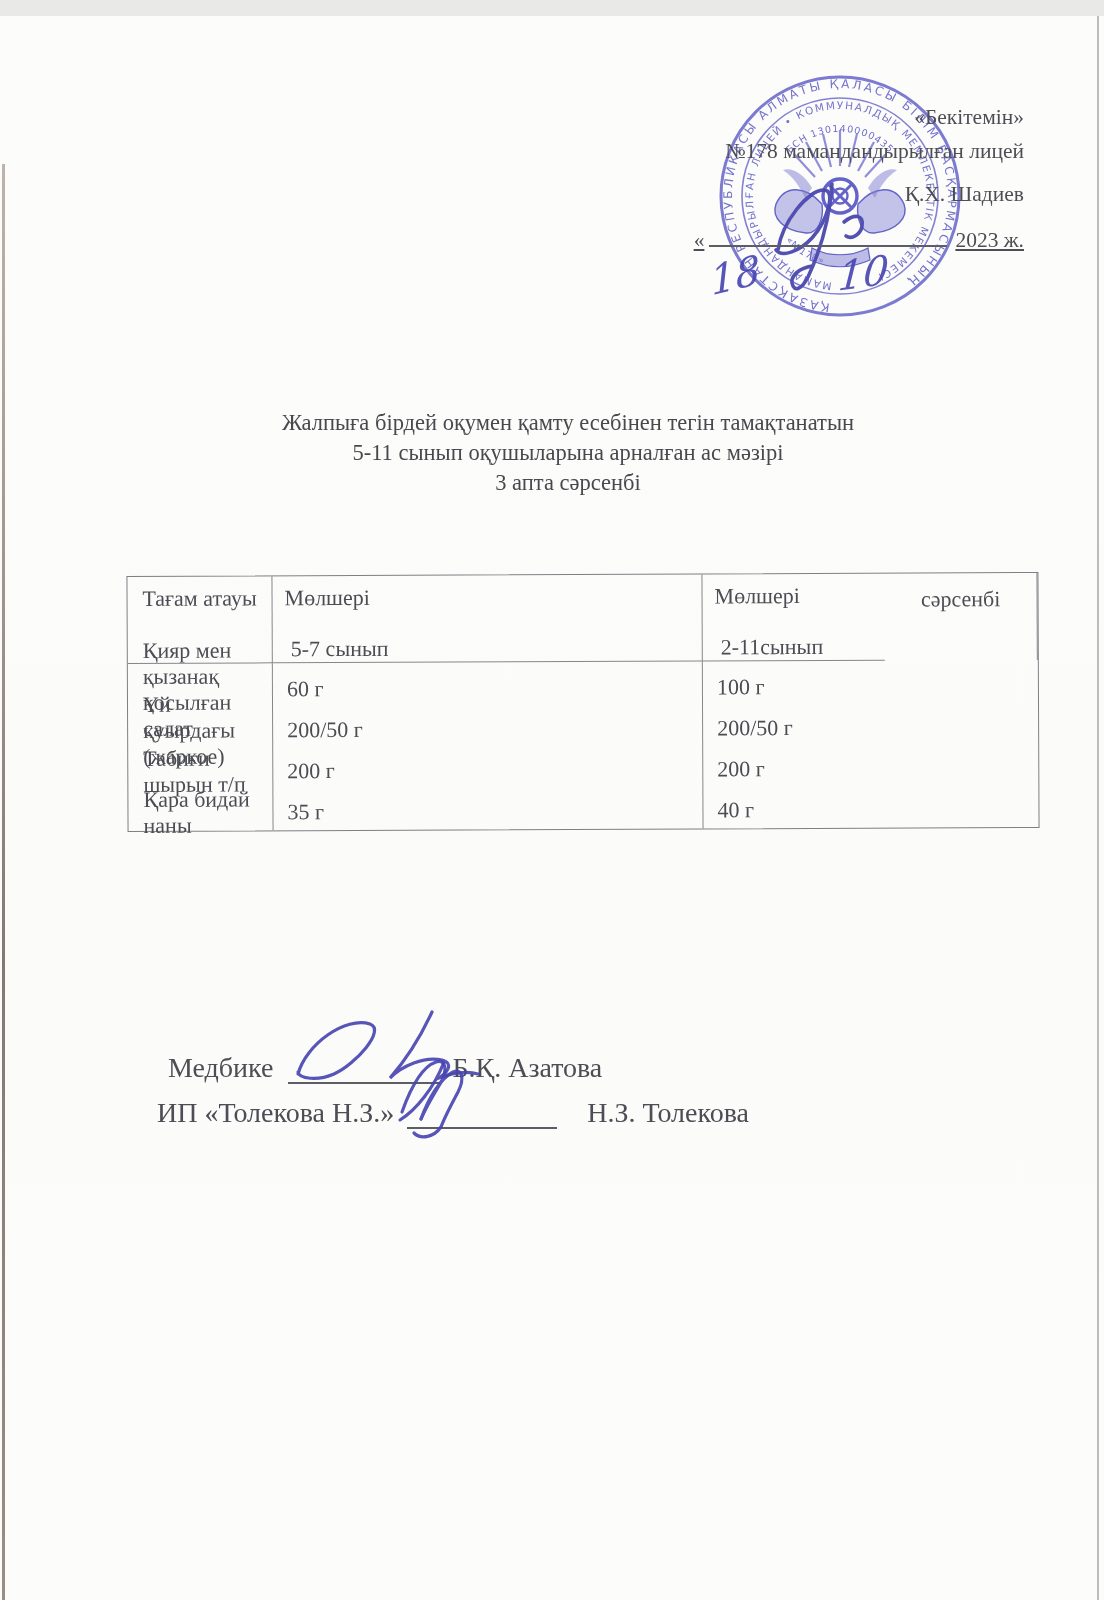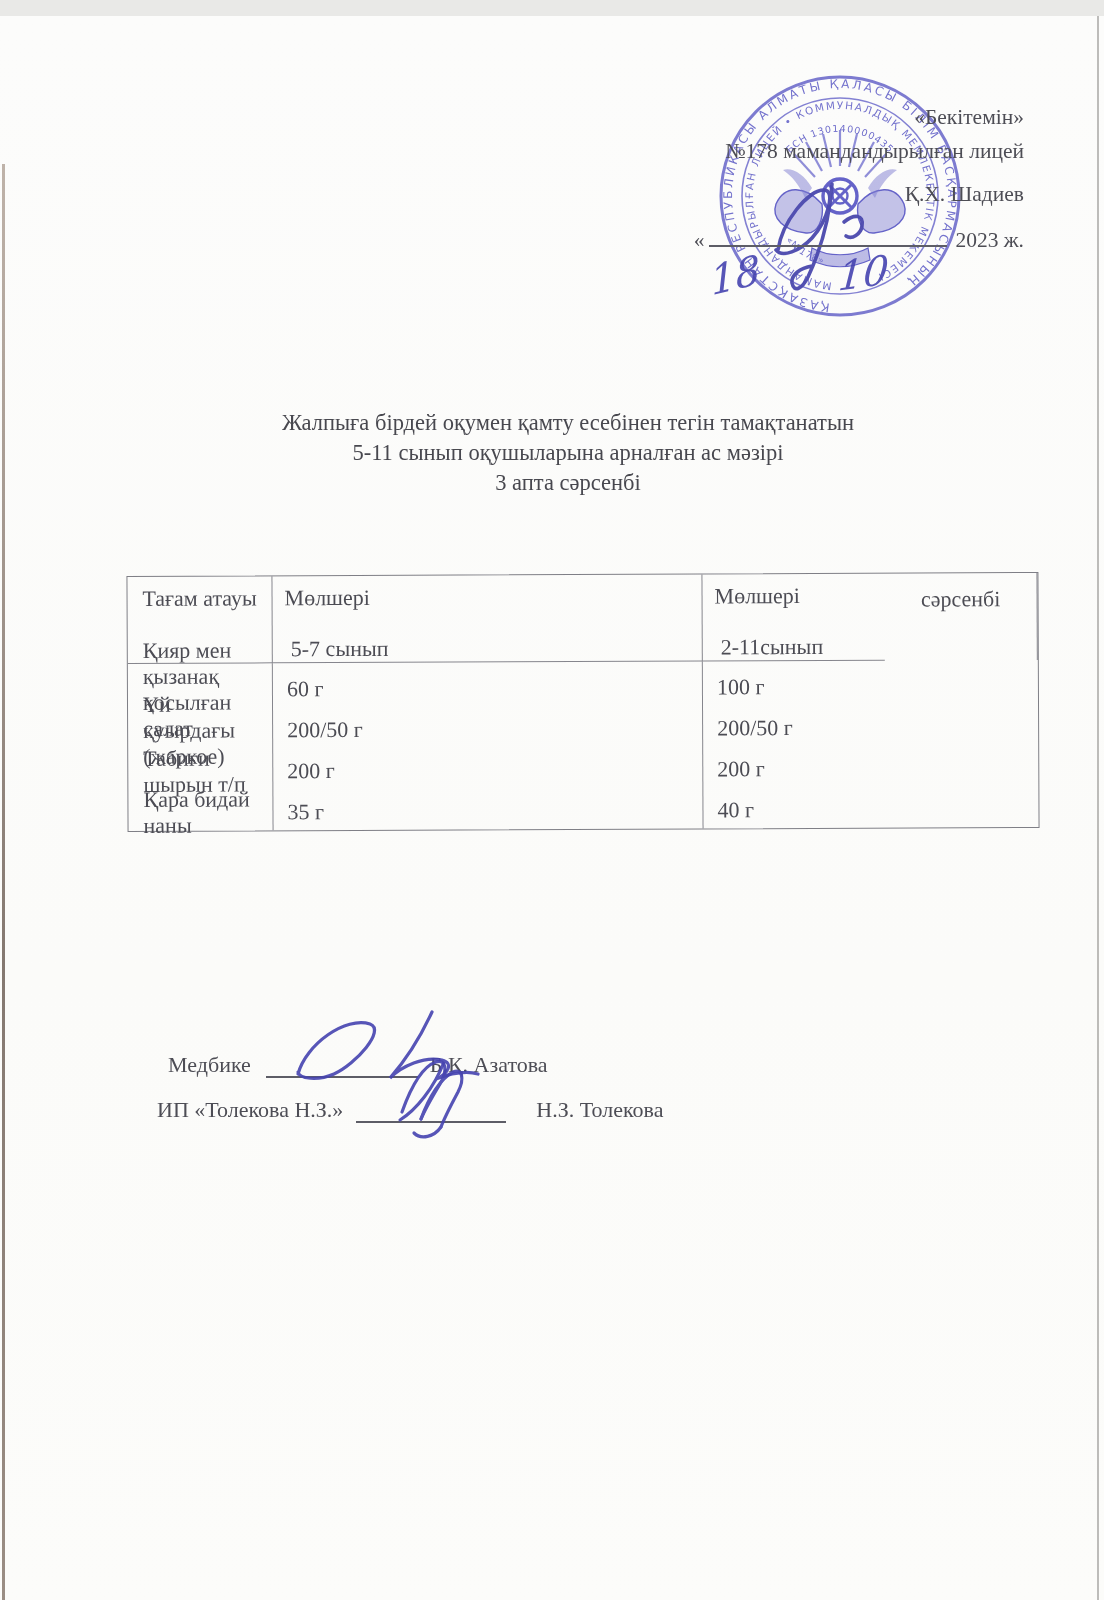--- a/index.html
+++ b/index.html
@@ -14,21 +14,21 @@
   .edge-left  { position:absolute; left:2px;  top:148px; height:1452px; width:2.5px;
                 background:linear-gradient(#b4a69b 0%, #6f6158 55%, #8a7b70 100%); opacity:.85; }
   .edge-right { position:absolute; right:5px; top:0;     height:1600px; width:2px;
                 background:#a3a19e; opacity:.7; }
 
   
   .approval { position:absolute; top:90px; right:80px; text-align:right;
               font-size:21.5px; line-height:1.05; z-index:3; white-space:nowrap; }
   .approval .ln { margin-bottom:21px; }
   .approval .ln.first { margin-bottom:11px; }
-  .dateline { position:relative; }
+  .dateline { position:relative;text-decoration:underline; }
   .blank-line { display:inline-block; width:238px; height:18px; margin:0 8px 0 5px;
                 border-bottom:2px solid #5d5d66; }
 
   
   .hand { position:absolute; z-index:4; color:#4644b0;
           font-family:"DejaVu Serif", serif; font-style:italic; font-size:40px;
           opacity:.9; }
   .hand-day   { left:710px; top:236px; transform:rotate(-14deg) skewX(-10deg); }
   .hand-month { left:838px; top:234px; transform:rotate(-8deg)  skewX(-12deg); }
 
@@ -52,21 +52,21 @@
   .b-b { border-bottom:1.6px solid #86868d; }
   .c-center { text-align:center; }
   .sub-head { margin-top:25px; padding-left:6px; }
   .lines > div { height:41px; display:flex; align-items:center; }
   .dish-cell  { padding-left:15px; padding-top:5px; }
   .qty-cell   { padding-left:14px; padding-top:5px; }
   .day-cell   { padding-top:13px;text-align:center; }
 
   
   .sig-row { position:absolute; display:flex; align-items:flex-end;
-             font-size:22px; z-index:3; white-space:nowrap; }
+             font-size:28px; z-index:3; white-space:nowrap; }
   .sig-row1 { left:168px; top:1036px; }
   .sig-row2 { left:157px; top:1081px; }
   .sigline { display:inline-block; height:21px; border-bottom:2px solid #5d5d66; }
   .sigline1 { width:152px; margin:0 12px 0 15px; }
   .sigline2 { width:150px; margin:0 30px 0 13px; }
 
   .pen-overlay { position:absolute; left:0; top:0; width:1104px; height:1600px;
                  z-index:4; pointer-events:none; }
 </style>
 </head>

